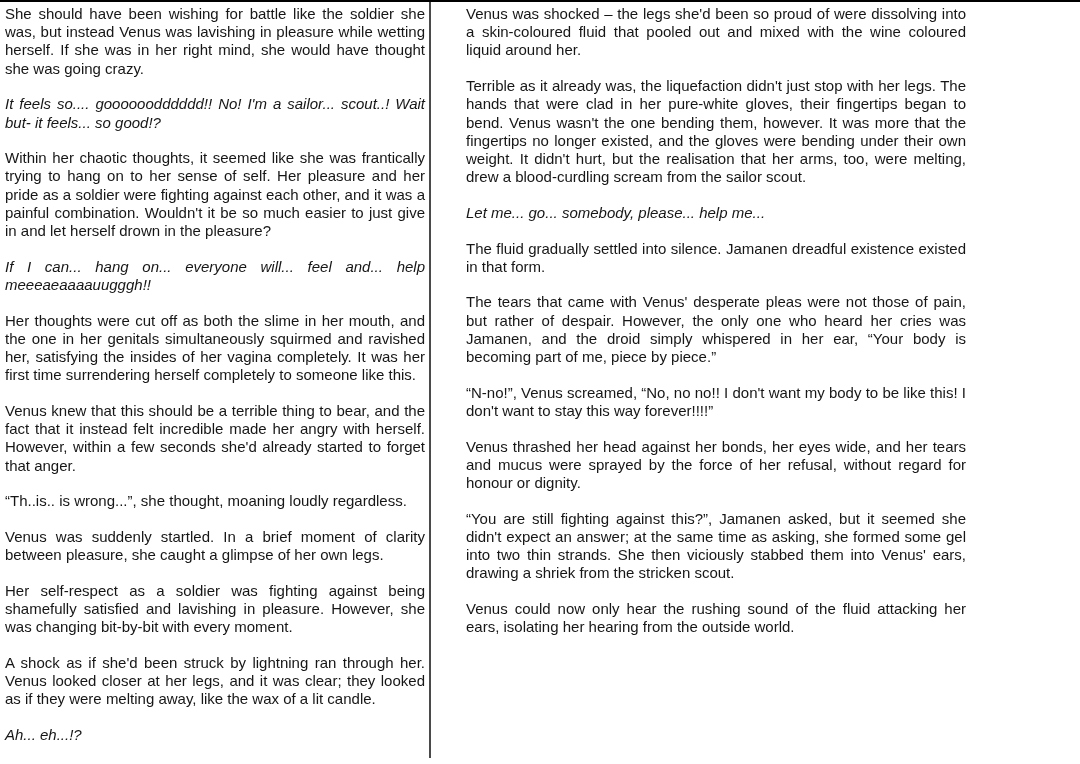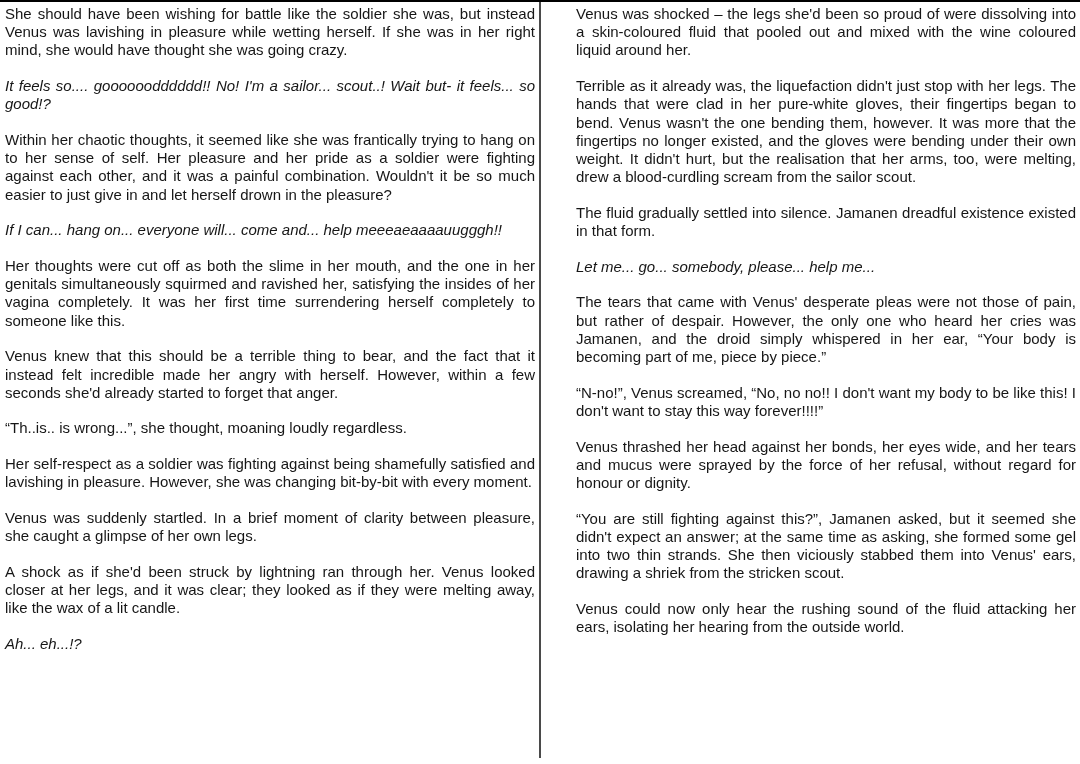--- a/index.html
+++ b/index.html
@@ -19,21 +19,21 @@
     font-size: 15px;
     line-height: 18.2px;
     color: #161616;
     overflow: hidden;
   }
   .column {
     box-sizing: border-box;
     padding: 3px 4px 0 5px;
     text-align: justify;
   }
-  .column.left  { width: 539px; }
+  .column.left  { width: 429px; }
   .column.right { width: 539px; padding-left: 35px; }
   .divider {
     flex: none;
     width: 2px;
     height: 756px;
     background: #4a4a4a;
   }
   p.para {
     margin: 0 0 17.5px 0;
   }
@@ -43,37 +43,37 @@
 </style>
 </head>
 <body>
 
 <div class="page">
 
   <div class="column left">
     <p class="para">She should have been wishing for battle like the soldier she was, but instead Venus was lavishing in pleasure while wetting herself. If she was in her right mind, she would have thought she was going crazy.</p>
     <p class="para italic">It feels so.... goooooodddddd!! No! I'm a sailor... scout..! Wait but- it feels... so good!?</p>
     <p class="para">Within her chaotic thoughts, it seemed like she was frantically trying to hang on to her sense of self.  Her pleasure and her pride as a soldier were fighting against each other, and it was a painful combination. Wouldn't it be so much easier to just give in and let herself drown in the pleasure?</p>
-    <p class="para italic">If I can... hang on... everyone will... come and... help meeeaeaaaauugggh!!</p>
+    <p class="para italic">If I can... hang on... everyone will... feel and... help meeeaeaaaauugggh!!</p>
     <p class="para">Her thoughts were cut off as both the slime in her mouth, and the one in her genitals simultaneously squirmed and ravished her, satisfying the insides of her vagina completely. It was her first time surrendering herself completely to someone like this.</p>
     <p class="para">Venus knew that this should be a terrible thing to bear, and the fact that it instead felt incredible made her angry with herself. However, within a few seconds she'd already started to forget that anger.</p>
     <p class="para">“Th..is.. is wrong...”, she thought, moaning loudly regardless.</p>
+    <p class="para">Venus was suddenly startled. In a brief moment of clarity between pleasure, she caught a glimpse of her own legs.</p>
     <p class="para">Her self-respect as a soldier was fighting against being shamefully satisfied and lavishing in pleasure. However, she was changing bit-by-bit with every moment.</p>
-    <p class="para">Venus was suddenly startled. In a brief moment of clarity between pleasure, she caught a glimpse of her own legs.</p>
     <p class="para">A shock as if she'd been struck by lightning ran through her. Venus looked closer at her legs, and it was clear; they looked as if they were melting away, like the wax of a lit candle.</p>
     <p class="para italic">Ah... eh...!?</p>
   </div>
 
   <div class="divider"></div>
 
   <div class="column right">
     <p class="para">Venus was shocked – the legs she'd been so proud of were dissolving into a skin-coloured fluid that pooled out and mixed with the wine coloured liquid around her.</p>
     <p class="para">Terrible as it already was, the liquefaction didn't just stop with her legs. The hands that were clad in her pure-white gloves, their fingertips began to bend. Venus wasn't the one bending them, however. It was more that the fingertips no longer existed, and the gloves were bending under their own weight. It didn't hurt, but the realisation that her arms, too, were melting, drew a blood-curdling scream from the sailor scout.</p>
+    <p class="para italic">Let me... go... somebody, please... help me...</p>
     <p class="para">The fluid gradually settled into silence. Jamanen dreadful existence existed in that form.</p>
-    <p class="para italic">Let me... go... somebody, please... help me...</p>
     <p class="para">The tears that came with Venus' desperate pleas were not those of pain, but rather of despair. However, the only one who heard her cries was Jamanen, and the droid simply whispered in her ear, “Your body is becoming part of me, piece by piece.”</p>
     <p class="para">“N-no!”, Venus screamed, “No, no no!! I don't want my body to be like this! I don't want to stay this way forever!!!!”</p>
     <p class="para">Venus thrashed her head against her bonds, her eyes wide, and her tears and mucus were sprayed by the force of her refusal, without regard for honour or dignity.</p>
     <p class="para">“You are still fighting against this?”, Jamanen asked, but it seemed she didn't expect an answer; at the same time as asking, she formed some gel into two thin strands. She then viciously stabbed them into Venus' ears, drawing a shriek from the stricken scout.</p>
     <p class="para">Venus could now only hear the rushing sound of the fluid attacking her ears, isolating her hearing from the outside world.</p>
   </div>
 
 </div>
 
 </body></html>

